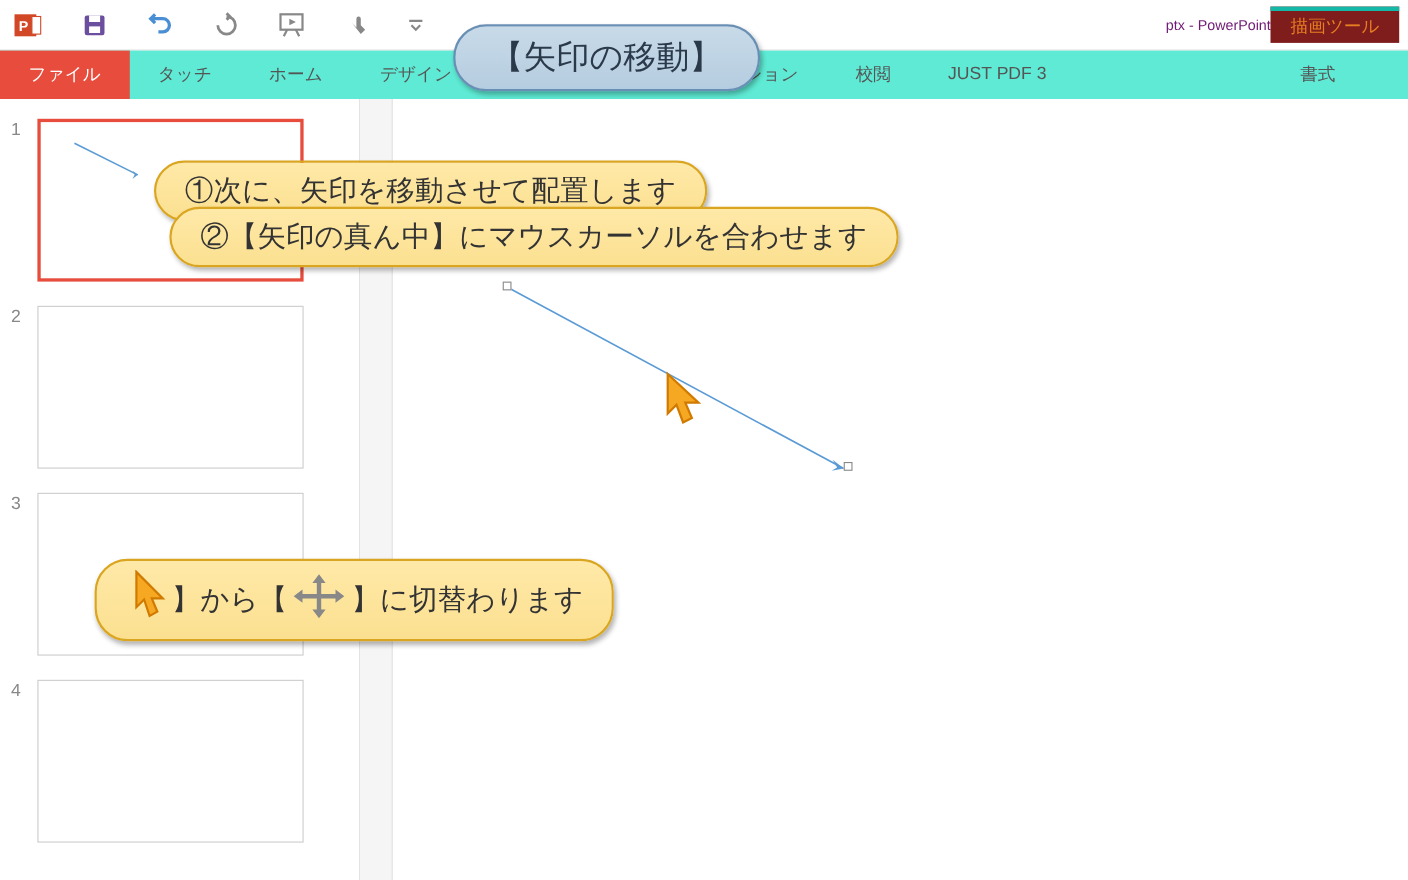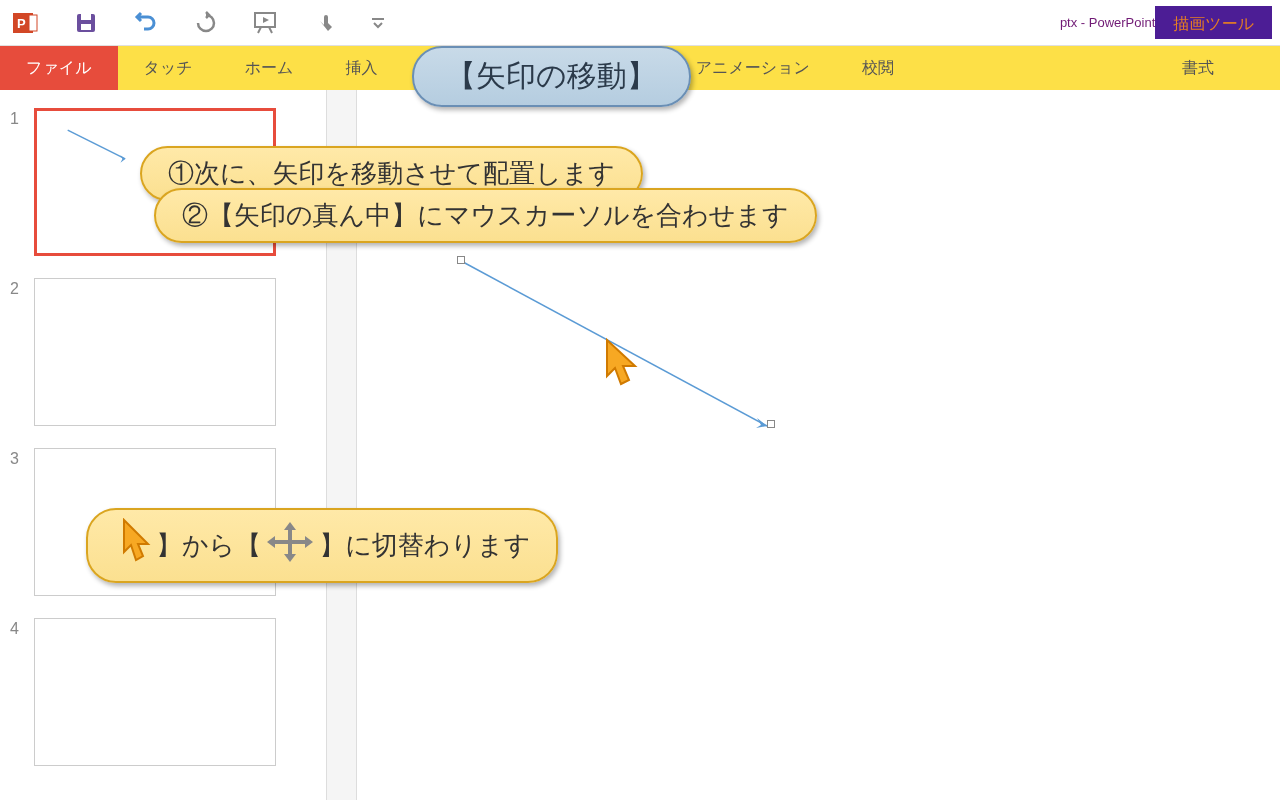--- a/index.html
+++ b/index.html
@@ -2,37 +2,37 @@
 <html><head>
 <meta charset="utf-8">
 <style>
 * { margin: 0; padding: 0; box-sizing: border-box; font-family: "Meiryo", "Yu Gothic", sans-serif; }
 body { width: 1280px; height: 800px; background: #fff; overflow: hidden; position: relative; }
 
 .titlebar { height: 46px; background: #fff; display: flex; align-items: center; padding: 0 8px; border-bottom: 1px solid #e0e0e0; }
 .qat { display: flex; align-items: center; gap: 24px; }
 .qat-item { width: 36px; height: 36px; display: flex; align-items: center; justify-content: center; cursor: pointer; }
 .title-text { flex: 1; text-align: right; color: #701a75; font-size: 13px; }
-.tool-tab { background: #4c1d95; padding: 4px 18px; color: #e67e22; font-size: 16px; border-top: 4px solid #4c1d95; }
+.tool-tab { background: #7f1d1d; padding: 4px 18px; color: #e67e22; font-size: 16px; border-top: 4px solid #14b8a6; }
 
-.ribbon-tabs { height: 44px; background: #fde047; display: flex; align-items: center; padding: 0 0 0 0; }
+.ribbon-tabs { height: 44px; background: #5eead4; display: flex; align-items: center; padding: 0 0 0 0; }
 .ribbon-tab { padding: 12px 26px; font-size: 16px; color: #555; cursor: pointer; }
 .ribbon-tab.active { background: #e74c3c; color: #fff; }
 .ribbon-tab.format { margin-left: auto; margin-right: 40px; }
 
 .content { display: flex; height: calc(100% - 90px); }
 .thumb-panel { width: 326px; background: #fff; padding: 18px 10px; overflow-y: auto; }
 .thumb-row { display: flex; margin-bottom: 22px; }
 .thumb-num { width: 24px; color: #888; font-size: 16px; padding-top: 2px; }
 .thumb { width: 242px; height: 148px; background: #fff; border: 1px solid #ccc; position: relative; cursor: pointer; }
 .thumb.selected { border: 3px solid #e74c3c; }
 .ruler-gap { width: 30px; background: #f5f5f5; border-left: 1px solid #ddd; }
 .slide-area { flex: 1; background: #fff; position: relative; border-left: 1px solid #ddd; }
 
-.callout-blue { position: absolute; background: linear-gradient(#c8dae8, #b5cde0); border: 2px solid #6a8fb5; border-radius: 30px; padding: 8px 32px; font-size: 30px; color: #2b3a4a; box-shadow: 2px 3px 5px rgba(0,0,0,0.3); margin-top: 24px; }
+.callout-blue { position: absolute; background: linear-gradient(#c8dae8, #b5cde0); border: 2px solid #6a8fb5; border-radius: 30px; padding: 8px 32px; font-size: 30px; color: #2b3a4a; box-shadow: 2px 3px 5px rgba(0,0,0,0.3); }
 .callout-yellow { position: absolute; background: linear-gradient(#ffe9a8, #fbe090); border: 2px solid #daa520; border-radius: 30px; padding: 8px 26px; font-size: 26px; color: #333; box-shadow: 2px 3px 5px rgba(0,0,0,0.3); display: flex; align-items: center; }
 
 .arrow-line { position: absolute; }
 .handle { position: absolute; width: 8px; height: 8px; background: #fff; border: 1px solid #888; }
 .cursor-icon { position: absolute; }
 .inline-icon { display: inline-block; vertical-align: middle; margin: 0 4px; }
 </style>
 </head>
 <body>
 
@@ -84,25 +84,25 @@
     </div>
   </div>
   <div class="title-text">ptx - PowerPoint</div>
   <div class="tool-tab">描画ツール</div>
 </div>
 
 <div class="ribbon-tabs">
   <div class="ribbon-tab active">ファイル</div>
   <div class="ribbon-tab">タッチ</div>
   <div class="ribbon-tab">ホーム</div>
-  <div class="ribbon-tab">挿入</div>
   <div class="ribbon-tab">デザイン</div>
   <div class="ribbon-tab">画面切り替え</div>
   <div class="ribbon-tab">アニメーション</div>
   <div class="ribbon-tab">校閲</div>
+  <div class="ribbon-tab">JUST PDF 3</div>
   <div class="ribbon-tab format">書式</div>
 </div>
 
 <div class="content">
   <div class="thumb-panel">
     <div class="thumb-row">
       <div class="thumb-num">1</div>
       <div class="thumb selected">
         <svg width="100%" height="100%" viewBox="0 0 242 148">
             <line x1="30" y1="20" x2="90" y2="50" stroke="#5b9bd5" stroke-width="1.5"></line>

